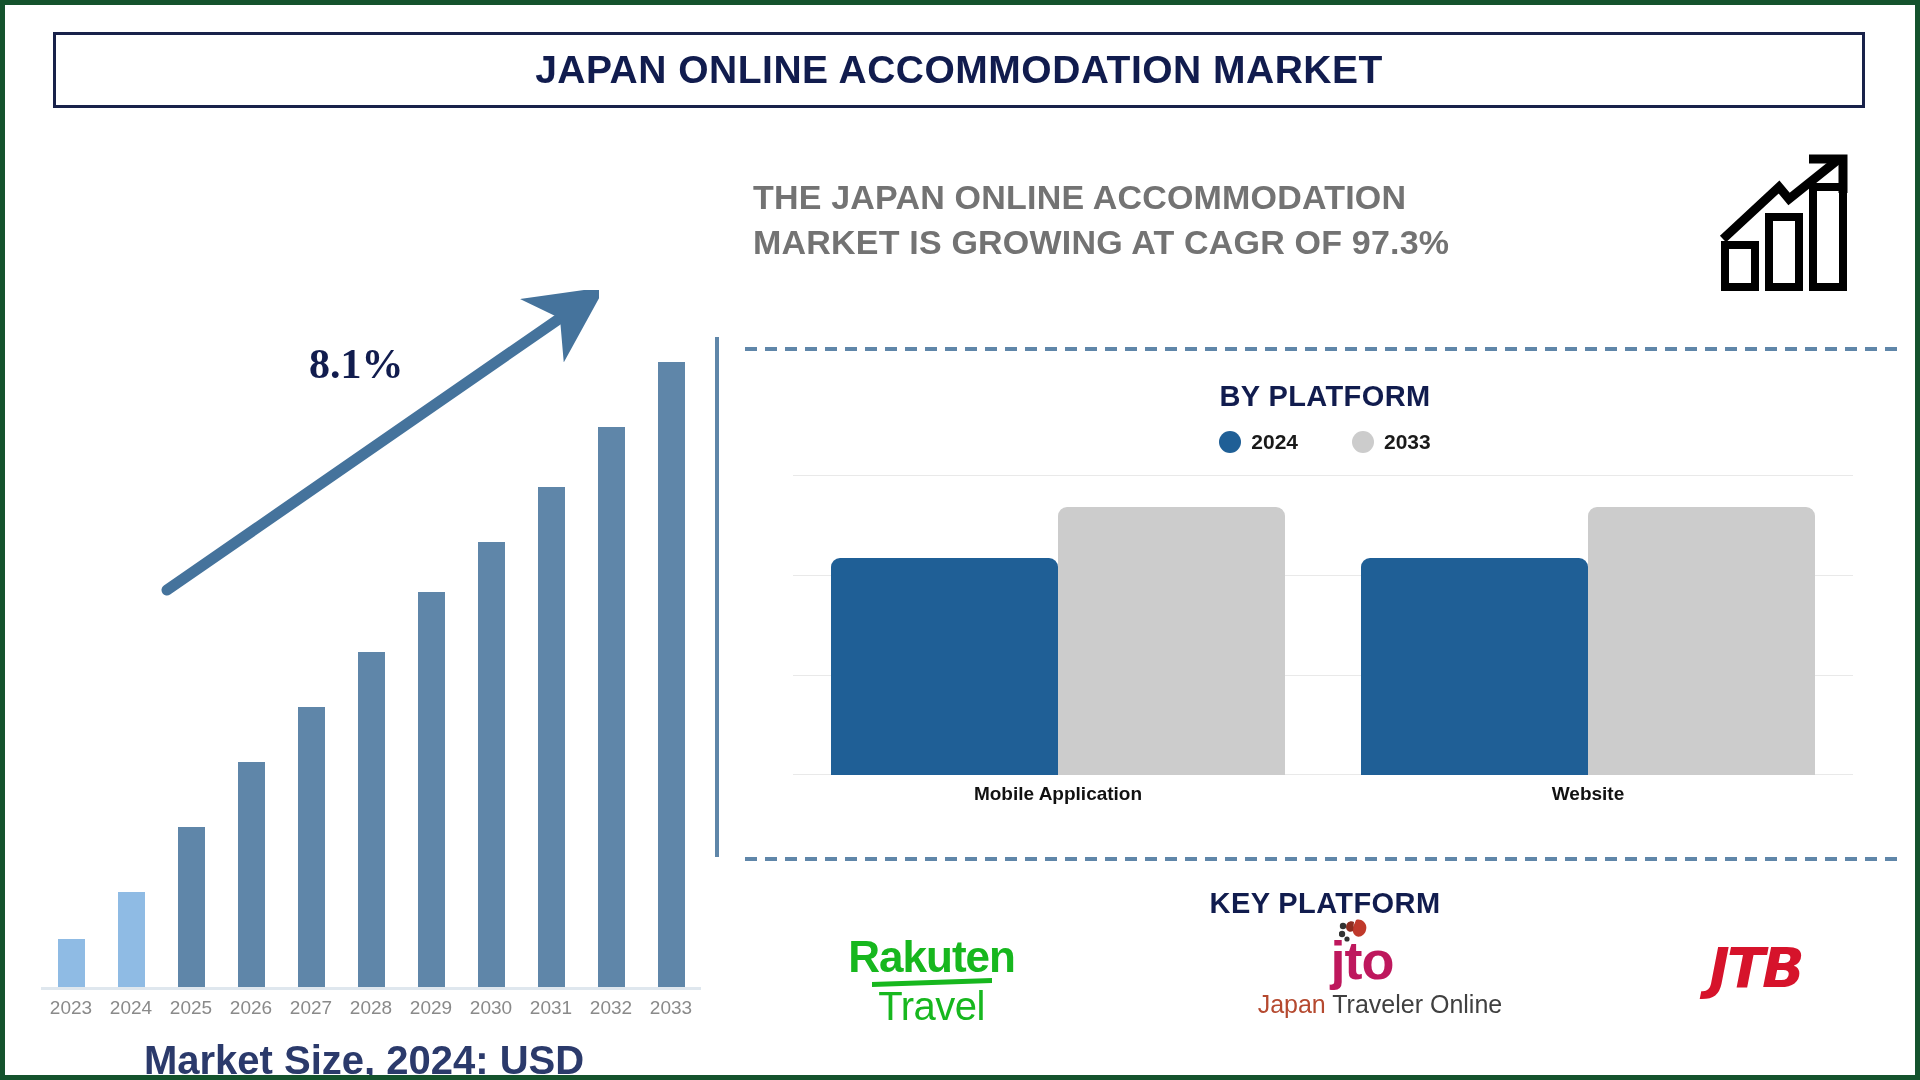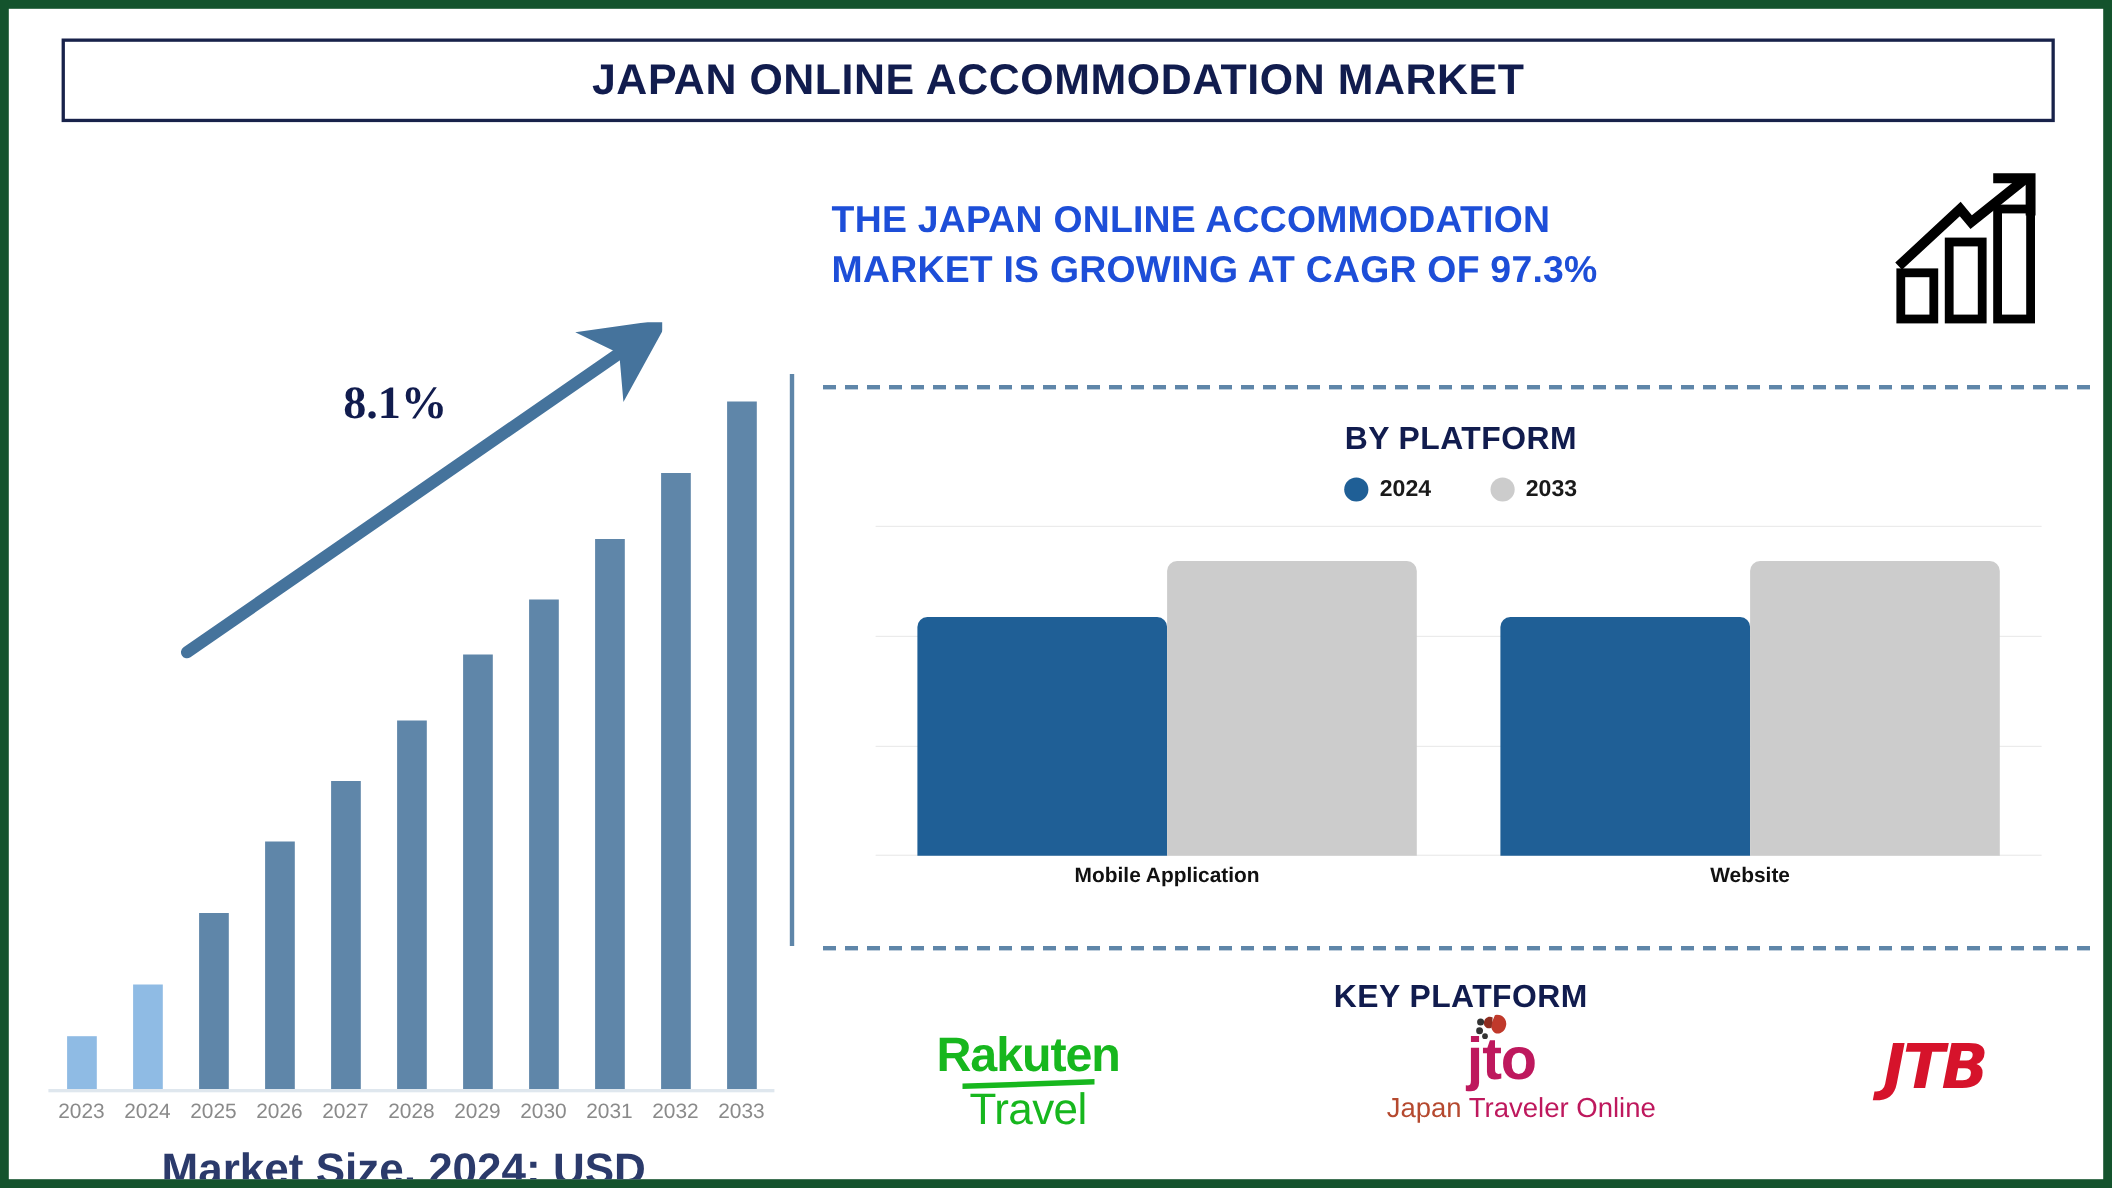--- a/index.html
+++ b/index.html
@@ -6,21 +6,21 @@
   html, body {
     width: 1920px; height: 1080px;
     background: #ffffff;
     font-family: "Liberation Sans", sans-serif;
     overflow: hidden;
   }
   #page {
     position: relative;
     width: 1920px; height: 1080px;
     background: #ffffff;
-    border: 8px solid #14532d;
+    border: 5px solid #14532d;
     overflow: hidden;
   }
   
   .title-box {
     position: absolute;
     left: 48px; top: 27px;
     width: 1812px; height: 76px;
     border: 3px solid #18224a;
     background: #ffffff;
     display: flex; align-items: center; justify-content: center;
@@ -118,21 +118,21 @@
     position: absolute;
     left: 740px; top: 130px;
     width: 1160px; height: 930px;
   }
   .headline {
     position: absolute;
     left: 8px; top: 40px;
     width: 920px;
     font-size: 34px; font-weight: 700;
     line-height: 1.32;
-    color: #1d4ed8;
+    color: #737373;
     letter-spacing: 0.2px;
   }
   .growth-icon {
     position: absolute;
     right: 48px; top: 18px;
     width: 140px; height: 140px;
   }
   .dash-div {
     position: absolute;
     left: 0; width: 1160px; height: 4px;
@@ -219,21 +219,21 @@
   .jto-word {
     font-size: 54px; font-weight: 700; color: #be185d;
     line-height: 0.95; letter-spacing: -1px;
   }
   .jto-petal {
     position: absolute; left: 9px; top: -16px;
     width: 30px; height: 26px;
   }
   .jto-sub { font-size: 25px; margin-top: 4px; }
   .jto-sub .jp { color: #b5492f; margin-left: 36px; }
-  .jto-sub .to { color: #be185d; }
+  .jto-sub .to { color: #404040; }
   
   .jtb-word {
     font-size: 56px; font-weight: 700; font-style: italic;
     color: #d6132b; letter-spacing: -3px;
     font-family: "DejaVu Sans", sans-serif;
   }
 </style>
 </head>
 <body>
 

